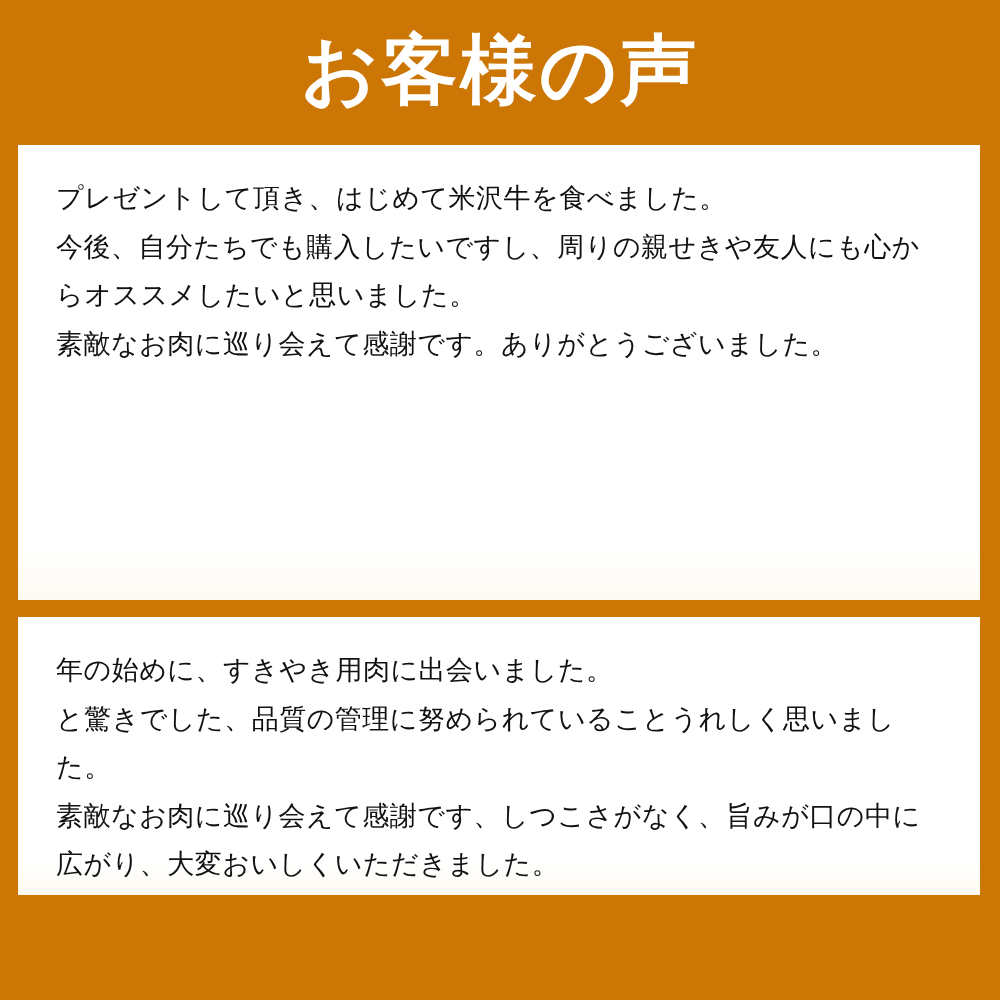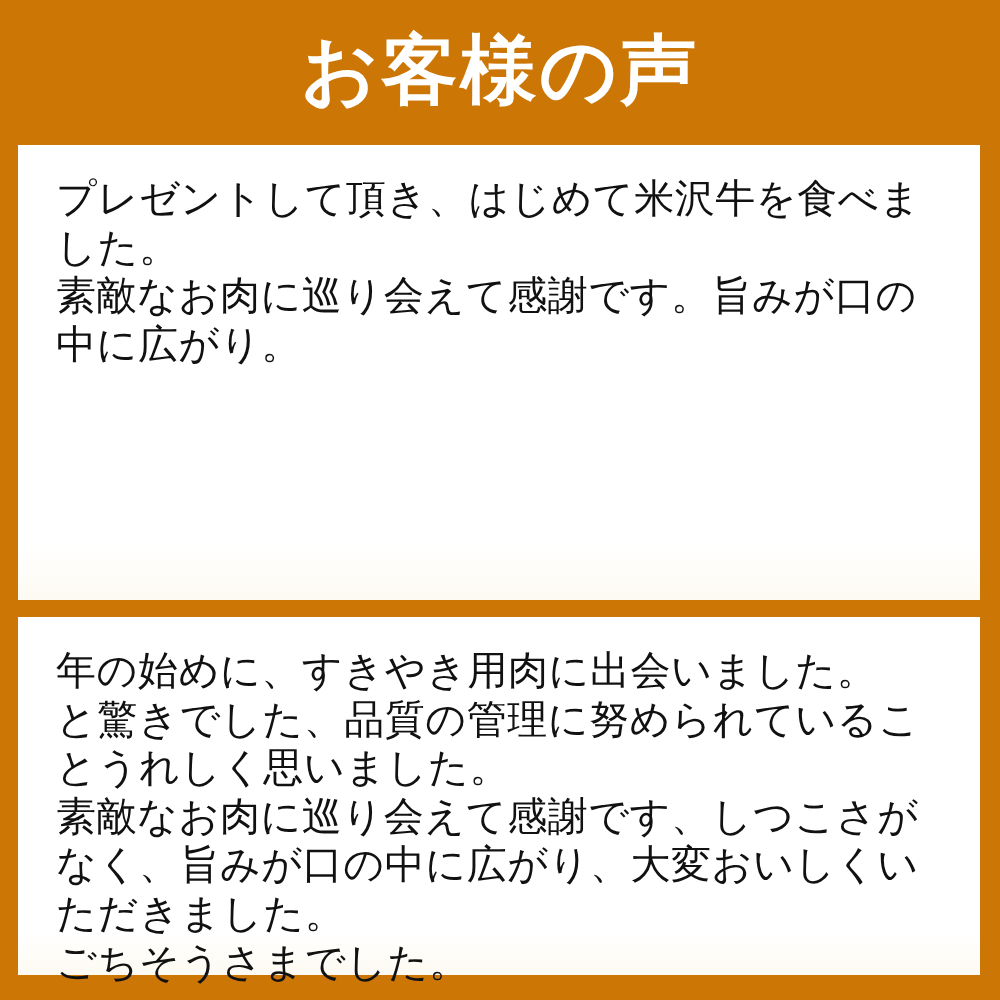--- a/index.html
+++ b/index.html
@@ -37,41 +37,41 @@
     padding-bottom: 6px;
   }
   .review-card {
     position: absolute;
     left: 18px;
     width: 962px;
     background: linear-gradient(to bottom, var(--card) 88%, #FDFAF2 100%);
     padding: 29px 36px 0 38px;
   }
   .card-1 { top: 145px; height: 455px; }
-  .card-2 { top: 617px; height: 358px; }
+  .card-2 { top: 617px; height: 278px; }
   .review-card p {
     margin: 0;
-    font-size: 40px;
+    font-size: 27px;
     line-height: 48.6px;
     color: var(--body-text);
     letter-spacing: 0.5px;
     text-align: left;
     word-break: normal;
   }
 </style>
 </head>
 <body>
 
 <header class="header">
   <h1 class="page-title">お客様の声</h1>
 </header>
 
 <section class="review-card card-1">
   <p>プレゼントして頂き、はじめて米沢牛を食べました。</p>
-  <p>素敵なお肉に巡り会えて感謝です。旨みが口の中に広がり。</p>
+  <p>今後、自分たちでも購入したいですし、周りの親せきや友人にも心からオススメしたいと思いました。</p>
+  <p>素敵なお肉に巡り会えて感謝です。ありがとうございました。</p>
 </section>
 
 <section class="review-card card-2">
   <p>年の始めに、すきやき用肉に出会いました。</p>
   <p>と驚きでした、品質の管理に努められていることうれしく思いました。</p>
   <p>素敵なお肉に巡り会えて感謝です、しつこさがなく、旨みが口の中に広がり、大変おいしくいただきました。</p>
-  <p>ごちそうさまでした。</p>
 </section>
 
 </body></html>

